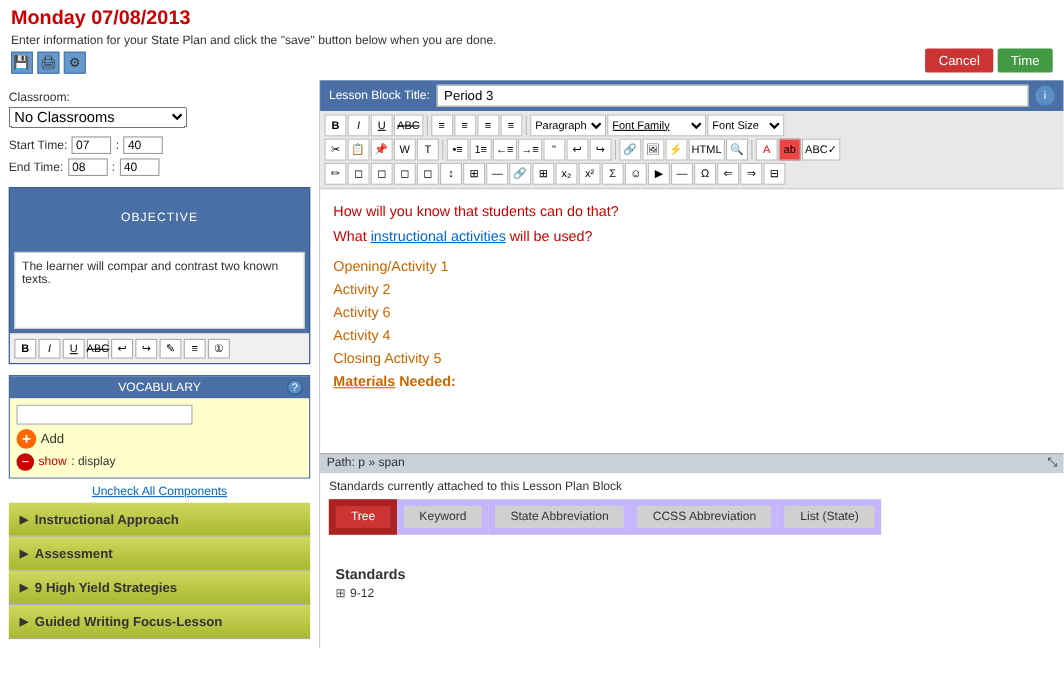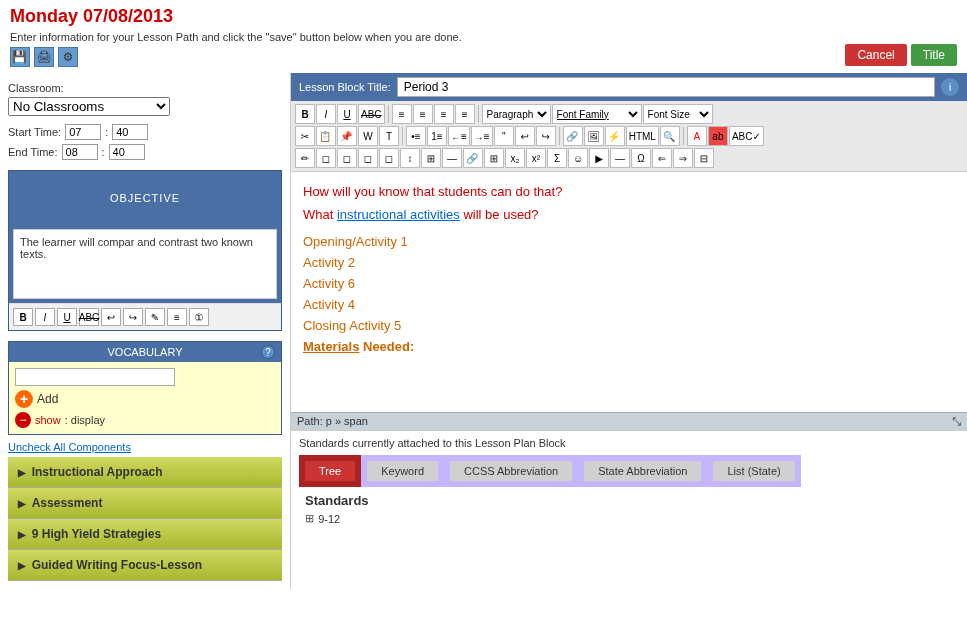--- a/index.html
+++ b/index.html
@@ -36,21 +36,21 @@
     .vocabulary-box { margin-top: 10px; border: 1px solid #3a5a8a; }
     .vocab-title-bar { background: #4a6fa5; color: white; text-align: center; padding: 4px; font-size: 11px; display: flex; align-items: center; justify-content: center; position: relative; }
     .vocab-help { position: absolute; right: 6px; background: #5b8ec4; border: 1px solid #3a5a8a; color: white; border-radius: 50%; width: 14px; height: 14px; font-size: 10px; display: flex; align-items: center; justify-content: center; cursor: pointer; }
     .vocab-input-area { padding: 6px; background: #ffffcc; }
     .vocab-input { width: 160px; border: 1px solid #aaa; padding: 2px; font-size: 11px; }
     .vocab-add-btn { display: flex; align-items: center; gap: 4px; margin-top: 4px; cursor: pointer; }
     .vocab-add-circle { width: 18px; height: 18px; background: #ff6600; border-radius: 50%; color: white; display: flex; align-items: center; justify-content: center; font-size: 14px; font-weight: bold; }
     .vocab-show { display: flex; align-items: center; gap: 4px; margin-top: 4px; font-size: 11px; }
     .vocab-minus-circle { width: 16px; height: 16px; background: #cc0000; border-radius: 50%; color: white; display: flex; align-items: center; justify-content: center; font-size: 12px; }
 
-    .uncheck-all { text-align: left; color: #0066cc; font-size: 11px; cursor: pointer; margin-top: 6px; text-decoration: underline; }
+    .uncheck-all { text-align: center; color: #0066cc; font-size: 11px; cursor: pointer; margin-top: 6px; text-decoration: underline; }
 
     .accordion { margin-top: 4px; }
     .accordion-item { border-bottom: 1px solid #aaa; }
     .accordion-header { background: linear-gradient(to bottom, #d0d860, #a8b830); padding: 8px 10px; display: flex; align-items: center; gap: 6px; cursor: pointer; font-size: 12px; font-weight: bold; color: #333; }
     .accordion-arrow { color: #333; font-size: 10px; }
 
     
     .right-panel { flex: 1; border-left: 1px solid #ccc; }
 
     .lesson-block-title-bar { background: #4a6fa5; display: flex; align-items: center; padding: 4px 8px; gap: 6px; }
@@ -75,43 +75,43 @@
 
     .editor-status-bar { background: #c8d0d8; border-top: 1px solid #aaa; padding: 2px 6px; font-size: 11px; display: flex; justify-content: space-between; }
 
     .standards-section { border-top: 1px solid #ccc; padding: 6px 8px; }
     .standards-label { font-size: 11px; margin-bottom: 6px; color: #333; }
 
     .standards-tabs { display: flex; gap: 0; }
     .std-tab { padding: 4px 14px; border: 6px solid #c4b5fd; background: #d0d0d0; cursor: pointer; font-size: 11px; }
     .std-tab.active { background: #cc3333; color: white; border-color: #aa2222; }
 
-    .standards-tree { padding: 6px; font-size: 12px; }
+    .standards-tree { padding: 6px; font-size: 12px; margin-top: 22px; }
     .standards-tree-title { font-size: 13px; font-weight: bold; margin-bottom: 4px; }
     .standards-tree-item { display: flex; align-items: center; gap: 4px; font-size: 11px; }
     .expand-icon { color: #555; font-size: 11px; }
   </style>
 </head>
 <body>
 
 <div style="position:relative;">
 
   <div class="header-area">
     <div class="header-date">Monday 07/08/2013</div>
-    <div class="header-instructions">Enter information for your Lesson Path and click the "save" button below when you are done.</div>
+    <div class="header-instructions">Enter information for your State Plan and click the "save" button below when you are done.</div>
     <div class="header-icons">
       <div class="header-icon-btn" title="Save">💾</div>
       <div class="header-icon-btn" title="Print">🖨</div>
       <div class="header-icon-btn" title="Settings">⚙</div>
     </div>
   </div>
 
   <div class="cancel-save-area">
     <button class="btn-cancel">Cancel</button>
-    <button class="btn-save">Title</button>
+    <button class="btn-save">Time</button>
   </div>
 
   <div class="main-layout">
 
     <div class="left-panel">
 
       <div class="classroom-section">
         <label>Classroom:</label><br>
         <select class="classroom-select">
           <option>No Classrooms</option>
@@ -310,22 +310,22 @@
       <div class="editor-status-bar">
         <span>Path: p » span</span>
         <span style="cursor:se-resize;">⤡</span>
       </div>
 
       <div class="standards-section">
         <div class="standards-label">Standards currently attached to this Lesson Plan Block</div>
         <div class="standards-tabs">
           <div class="std-tab active">Tree</div>
           <div class="std-tab">Keyword</div>
+          <div class="std-tab">State Abbreviation</div>
           <div class="std-tab">CCSS Abbreviation</div>
-          <div class="std-tab">State Abbreviation</div>
           <div class="std-tab">List (State)</div>
         </div>
         <div class="standards-tree">
           <div class="standards-tree-title">Standards</div>
           <div class="standards-tree-item">
             <span class="expand-icon">⊞</span>
             <span>9-12</span>
           </div>
         </div>
       </div>

